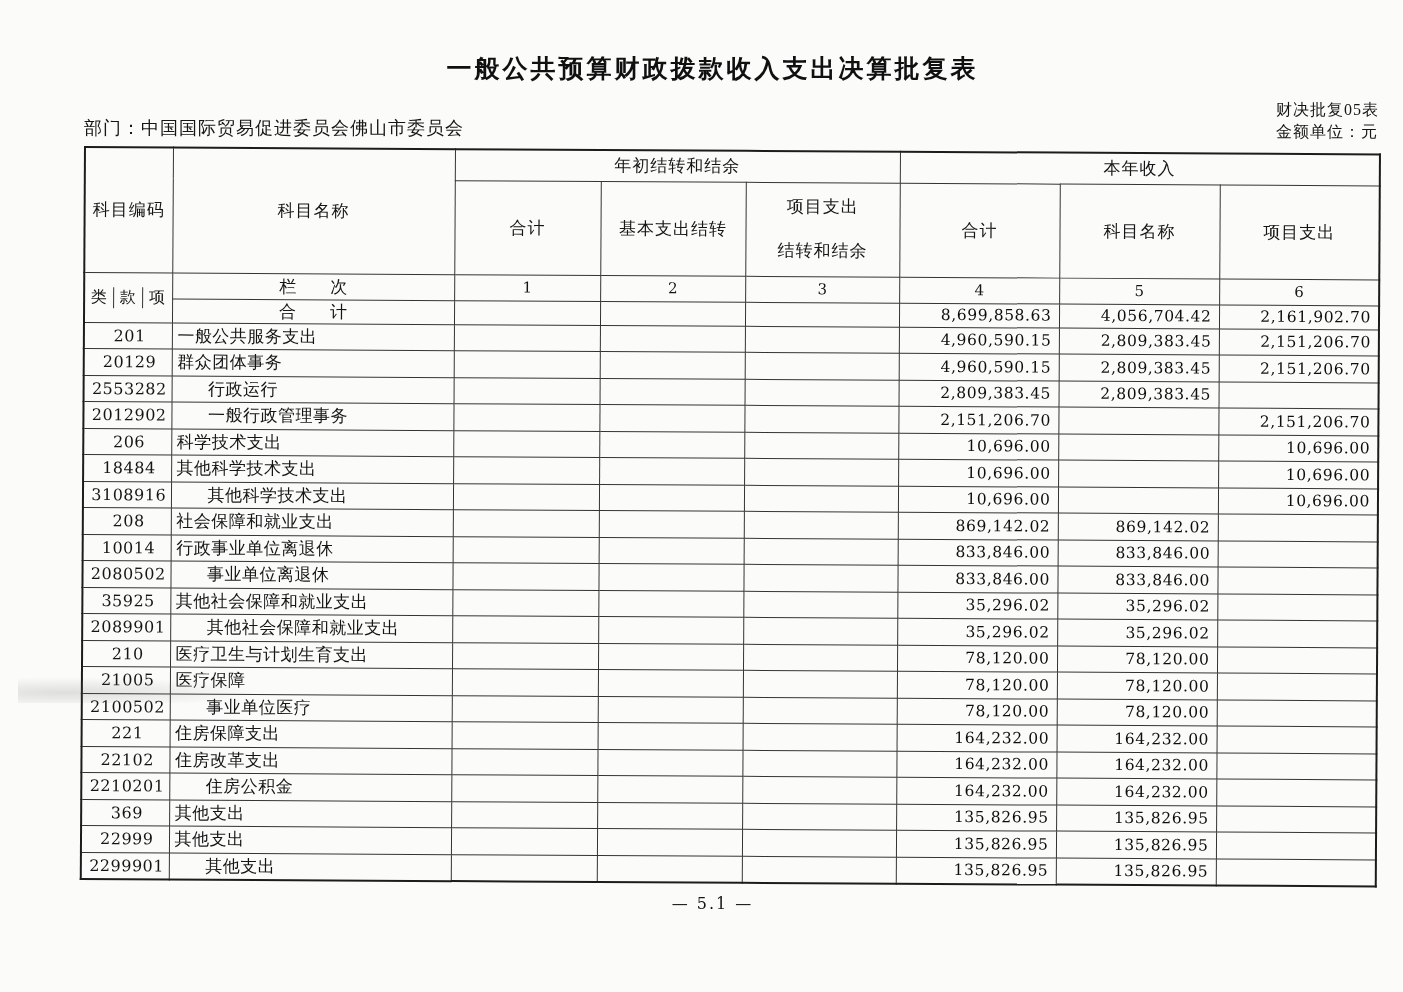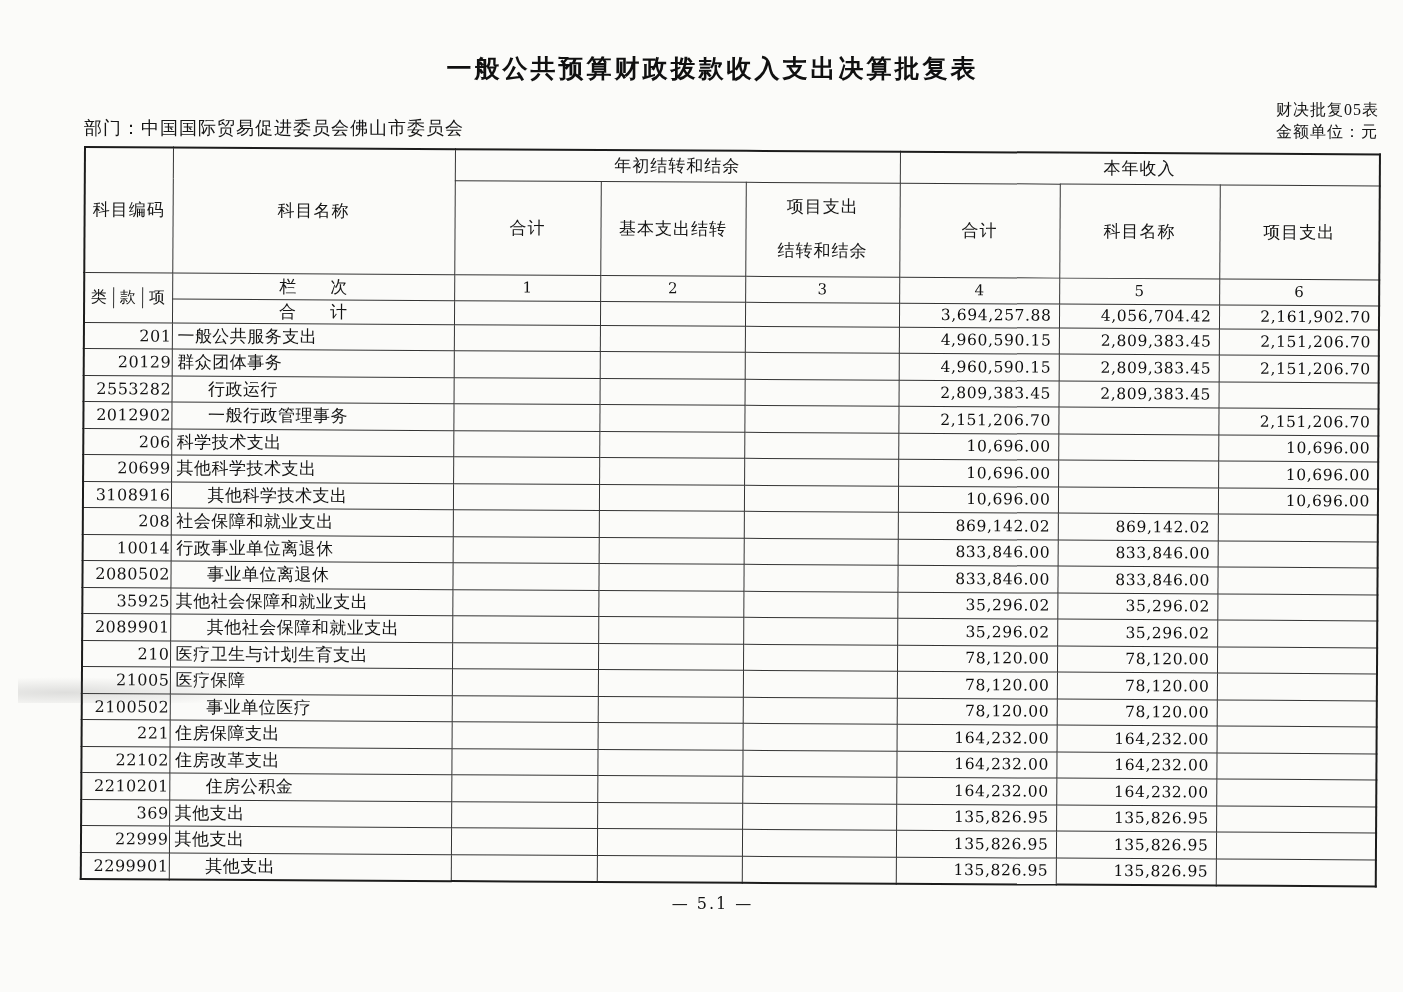--- a/index.html
+++ b/index.html
@@ -33,21 +33,21 @@
   .prewrap { white-space:pre-line; line-height:2.6; }
   .h3 td { height:26px; }
   .h4 td { height:24px; }
   .ckx-cell { padding:0; }
   .ckx { display:flex; width:100%; height:100%; }
   .ckx span { flex:1; display:flex; align-items:center; justify-content:center; font-size:16px; }
   .ckx span + span { border-left:1px solid #343434; }
   .lanci-label, .total-label { text-align:center; font-size:17px; }
   .lanci-num { text-align:center; font-size:15px; font-family:"DejaVu Serif",serif; }
   tbody td { height:26.5px; font-size:17px; }
-  td.code { font-family:"DejaVu Serif",serif; font-size:16px; text-align:right; padding-left:3px; letter-spacing:0.5px; }
+  td.code { font-family:"DejaVu Serif",serif; font-size:16px; text-align:center; padding-left:3px; letter-spacing:0.5px; }
   td.name { text-align:left; padding-left:5px; letter-spacing:0.5px; }
   td.name.indent { padding-left:36px; }
   td.num { font-family:"DejaVu Serif",serif; font-size:15.5px; text-align:right; padding-right:7px; letter-spacing:0.6px; color:#0e0e0e; }
   .footer { text-align:center; font-size:16px; margin-top:14px; letter-spacing:2px; font-family:"DejaVu Serif",serif; }
 </style>
 </head>
 <body>
 
 <div class="page">
 
@@ -103,21 +103,21 @@
           <td class="lanci-num">3</td>
           <td class="lanci-num">4</td>
           <td class="lanci-num">5</td>
           <td class="lanci-num">6</td>
         </tr>
         <tr class="h4">
           <td class="total-label">合　　计</td>
           <td class="num"></td>
           <td class="num"></td>
           <td class="num"></td>
-          <td class="num">3,694,257.88</td>
+          <td class="num">8,699,858.63</td>
           <td class="num">4,056,704.42</td>
           <td class="num">2,161,902.70</td>
         </tr>
       </thead>
       <tbody>
           <tr>
             <td class="code">201</td>
             <td class="name">一般公共服务支出</td>
             <td class="num"></td>
             <td class="num"></td>
@@ -160,21 +160,21 @@
             <td class="code">206</td>
             <td class="name">科学技术支出</td>
             <td class="num"></td>
             <td class="num"></td>
             <td class="num"></td>
             <td class="num">10,696.00</td>
             <td class="num"></td>
             <td class="num">10,696.00</td>
           </tr>
           <tr>
-            <td class="code">20699</td>
+            <td class="code">18484</td>
             <td class="name">其他科学技术支出</td>
             <td class="num"></td>
             <td class="num"></td>
             <td class="num"></td>
             <td class="num">10,696.00</td>
             <td class="num"></td>
             <td class="num">10,696.00</td>
           </tr>
           <tr>
             <td class="code">3108916</td>

